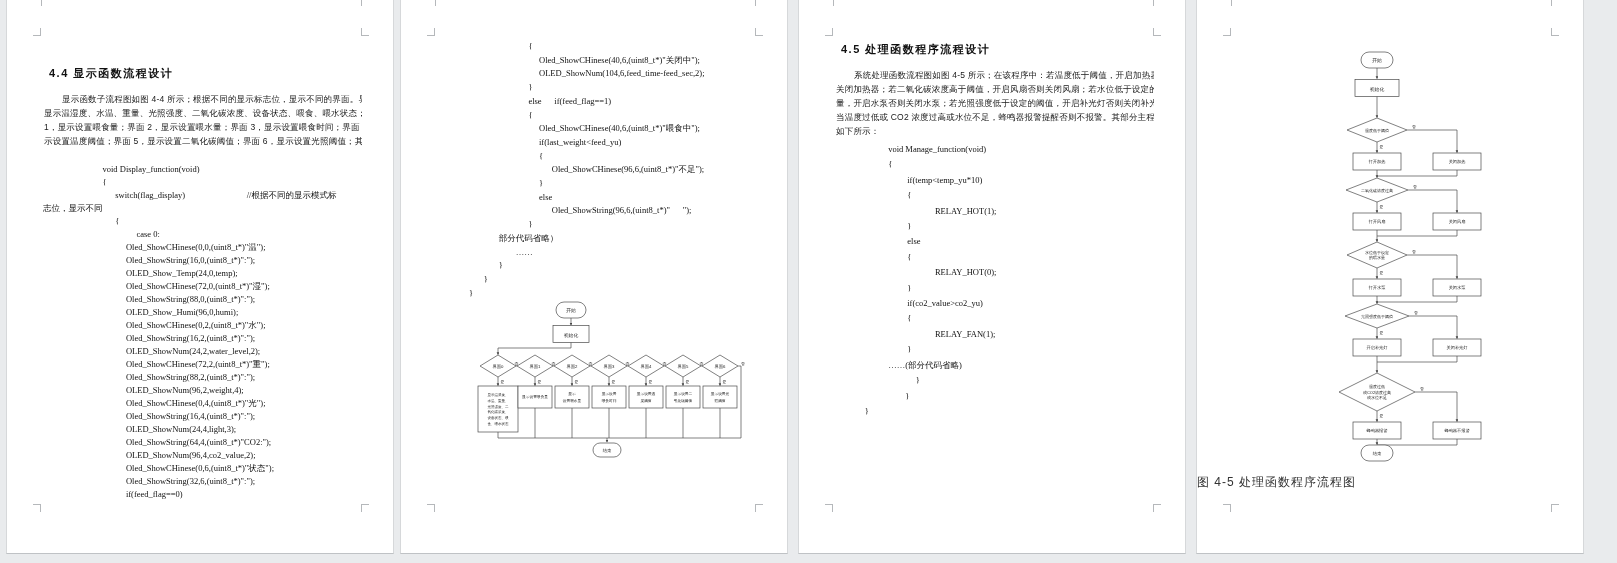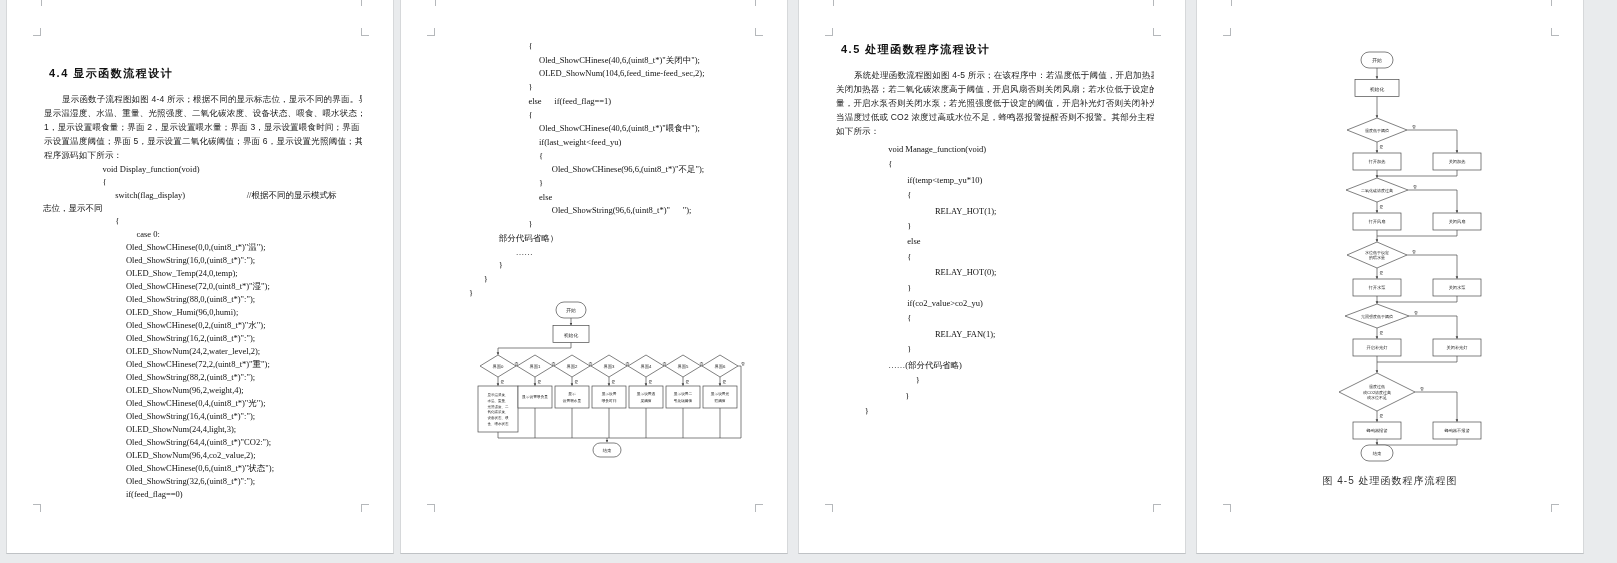--- a/index.html
+++ b/index.html
@@ -14,21 +14,21 @@
 .cm.bl{left:26px;top:504px;border-right-width:1px;border-top-width:1px}
 .cm.br{left:354px;top:504px;border-left-width:1px;border-top-width:1px}
 .heading{position:absolute;left:42px;font-size:11px;font-weight:bold;color:#111;letter-spacing:1.5px;white-space:nowrap}
 .para{position:absolute;left:37px;right:31px;height:71px;overflow:hidden;font-size:8.5px;line-height:14px;color:#191919;letter-spacing:0.2px;white-space:nowrap}
 .para>div:first-child{text-indent:18px}
 .code{position:absolute;left:36px;right:4px;font-size:8.5px;color:#111;font-family:"Liberation Serif",serif;white-space:pre;overflow:hidden}
 .code.lh1{line-height:13px}
 .code.lh2{line-height:13.7px}
 .code.lh3{line-height:15.4px}
 .wavy{text-decoration-style:wavy;text-decoration-color:#dd3b2f;text-decoration-thickness:1px;text-underline-offset:2px}
-.caption{position:absolute;left:0;width:100%;text-align:center;font-size:10px;color:#333;letter-spacing:1px;white-space:nowrap}
+.caption{position:absolute;left:0;width:100%;font-size:12px;color:#333;letter-spacing:1px;white-space:nowrap}
 svg.fc{position:absolute;overflow:visible}
 svg .shape{fill:#fff;stroke:#4a4a4a;stroke-width:0.7}
 svg .line{fill:none;stroke:#4a4a4a;stroke-width:0.7}
 svg text{fill:#222;font-family:"Liberation Sans",sans-serif}
 </style>
 </head>
 <body>
 
 <div class="screen">
 
@@ -38,21 +38,20 @@
     <i class="cm tl"></i>
     <i class="cm tr"></i>
     <i class="cm bl"></i>
     <i class="cm br"></i>
     <div class="heading" style="top:66px">4.4 显示函数流程设计</div>
     <div class="para" style="top:92px">
         <div>显示函数子流程图如图 4-4 所示；根据不同的显示标志位，显示不同的界面。界面 0，</div>
         <div>显示温湿度、水温、重量、光照强度、二氧化碳浓度、设备状态、喂食、喂水状态；界面</div>
         <div>1，显示设置喂食量；界面 2，显示设置喂水量；界面 3，显示设置喂食时间；界面 4，显</div>
         <div>示设置温度阈值；界面 5，显示设置二氧化碳阈值；界面 6，显示设置光照阈值；其部分</div>
-        <div>程序源码如下所示：</div>
       </div>
     <div class="code lh1" style="top:163px"><div class="code-line"><span>                            void Display_function(void)</span></div><div class="code-line"><span>                            {</span></div><div class="code-line"><span>                                  switch(flag_display)                             //根据不同的显示模式标</span></div><div class="code-line"><span>志位，显示不同</span></div><div class="code-line"><span>                                  {</span></div><div class="code-line"><span>                                            case 0:</span></div><div class="code-line"><span>                                       </span><span class="wavy">Oled_ShowCHinese</span><span>(0,0,(uint8_t*)"温");</span></div><div class="code-line"><span>                                       </span><span class="wavy">Oled_ShowString</span><span>(16,0,(uint8_t*)":");</span></div><div class="code-line"><span>                                       OLED_Show_Temp(24,0,temp);</span></div><div class="code-line"><span>                                       </span><span class="wavy">Oled_ShowCHinese</span><span>(72,0,(uint8_t*)"湿");</span></div><div class="code-line"><span>                                       </span><span class="wavy">Oled_ShowString</span><span>(88,0,(uint8_t*)":");</span></div><div class="code-line"><span>                                       OLED_Show_Humi(96,0,humi);</span></div><div class="code-line"><span>                                       </span><span class="wavy">Oled_ShowCHinese</span><span>(0,2,(uint8_t*)"水");</span></div><div class="code-line"><span>                                       </span><span class="wavy">Oled_ShowString</span><span>(16,2,(uint8_t*)":");</span></div><div class="code-line"><span>                                       OLED_</span><span class="wavy">ShowNum</span><span>(24,2,water_level,2);</span></div><div class="code-line"><span>                                       </span><span class="wavy">Oled_ShowCHinese</span><span>(72,2,(uint8_t*)"重");</span></div><div class="code-line"><span>                                       </span><span class="wavy">Oled_ShowString</span><span>(88,2,(uint8_t*)":");</span></div><div class="code-line"><span>                                       OLED_</span><span class="wavy">ShowNum</span><span>(96,2,weight,4);</span></div><div class="code-line"><span>                                       </span><span class="wavy">Oled_ShowCHinese</span><span>(0,4,(uint8_t*)"光");</span></div><div class="code-line"><span>                                       </span><span class="wavy">Oled_ShowString</span><span>(16,4,(uint8_t*)":");</span></div><div class="code-line"><span>                                       OLED_</span><span class="wavy">ShowNum</span><span>(24,4,light,3);</span></div><div class="code-line"><span>                                       </span><span class="wavy">Oled_ShowString</span><span>(64,4,(uint8_t*)"CO2:");</span></div><div class="code-line"><span>                                       OLED_</span><span class="wavy">ShowNum</span><span>(96,4,co2_value,2);</span></div><div class="code-line"><span>                                       </span><span class="wavy">Oled_ShowCHinese</span><span>(0,6,(uint8_t*)"状态");</span></div><div class="code-line"><span>                                       </span><span class="wavy">Oled_ShowString</span><span>(32,6,(uint8_t*)":");</span></div><div class="code-line"><span>                                       if(feed_flag==0)</span></div></div>
   </div>
 
   <div class="page" id="p2" style="left:400px">
     <i class="tick l"></i>
     <i class="tick r"></i>
     <i class="cm tl"></i>
     <i class="cm tr"></i>
     <i class="cm bl"></i>

